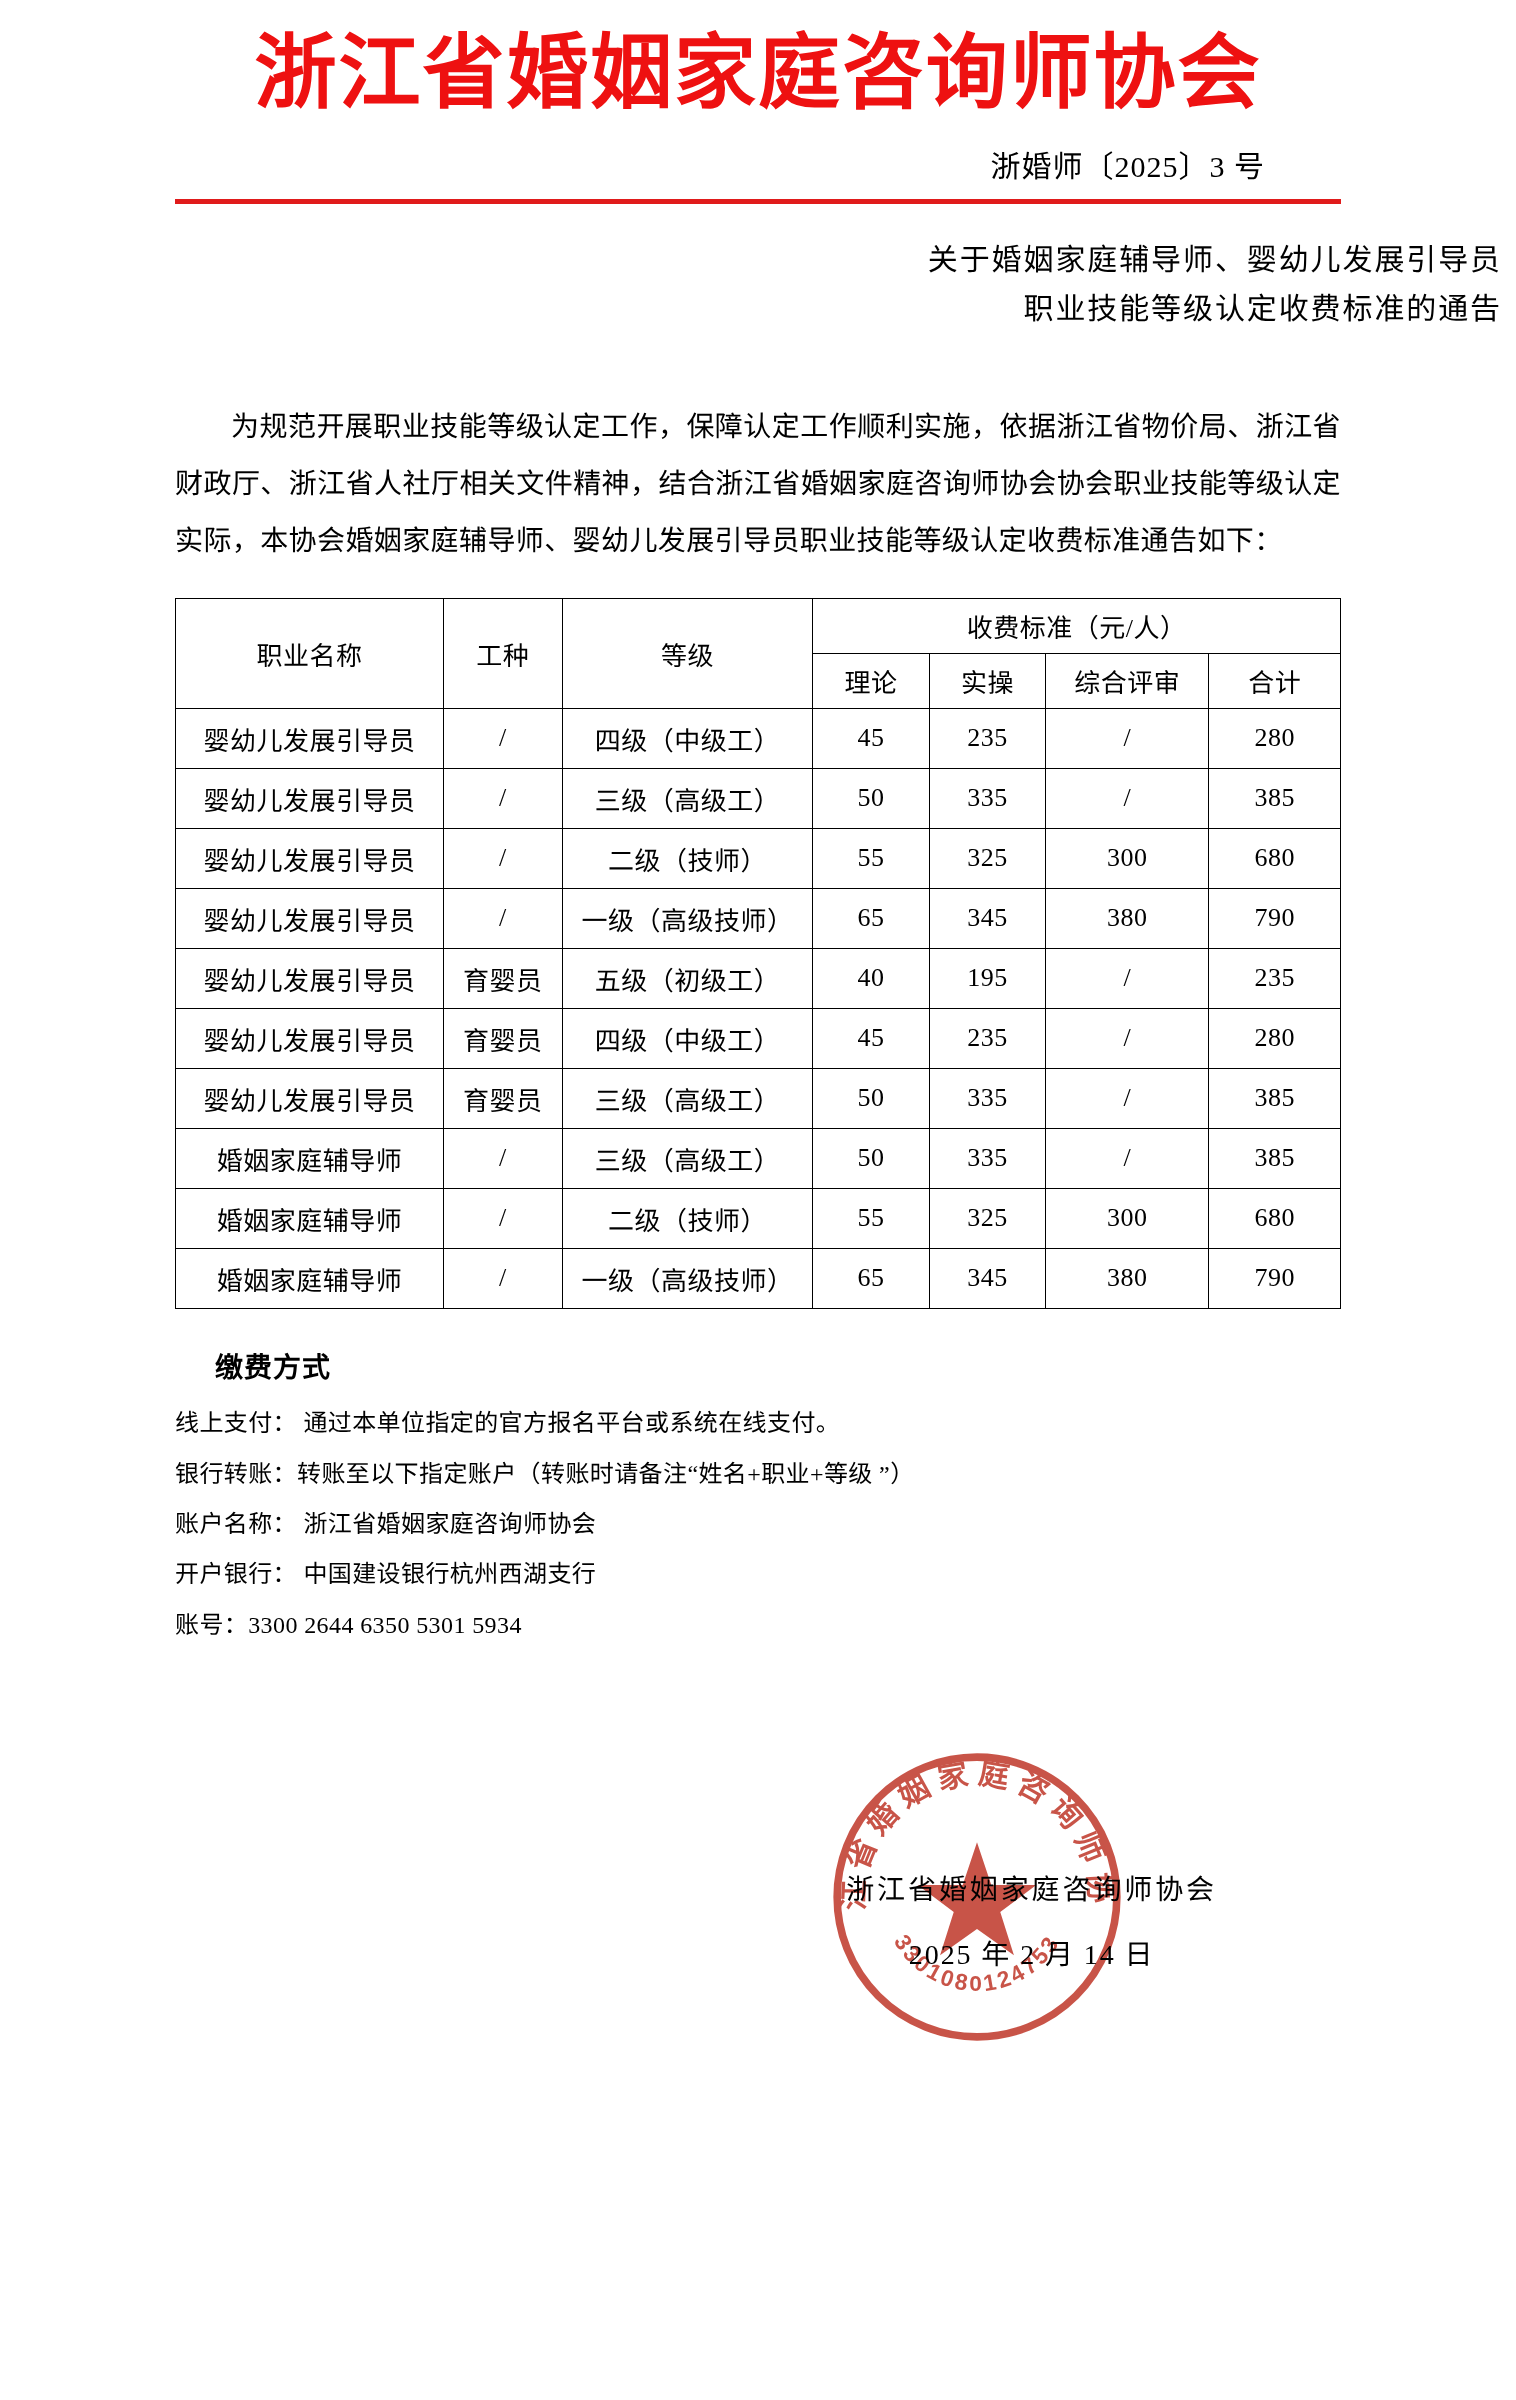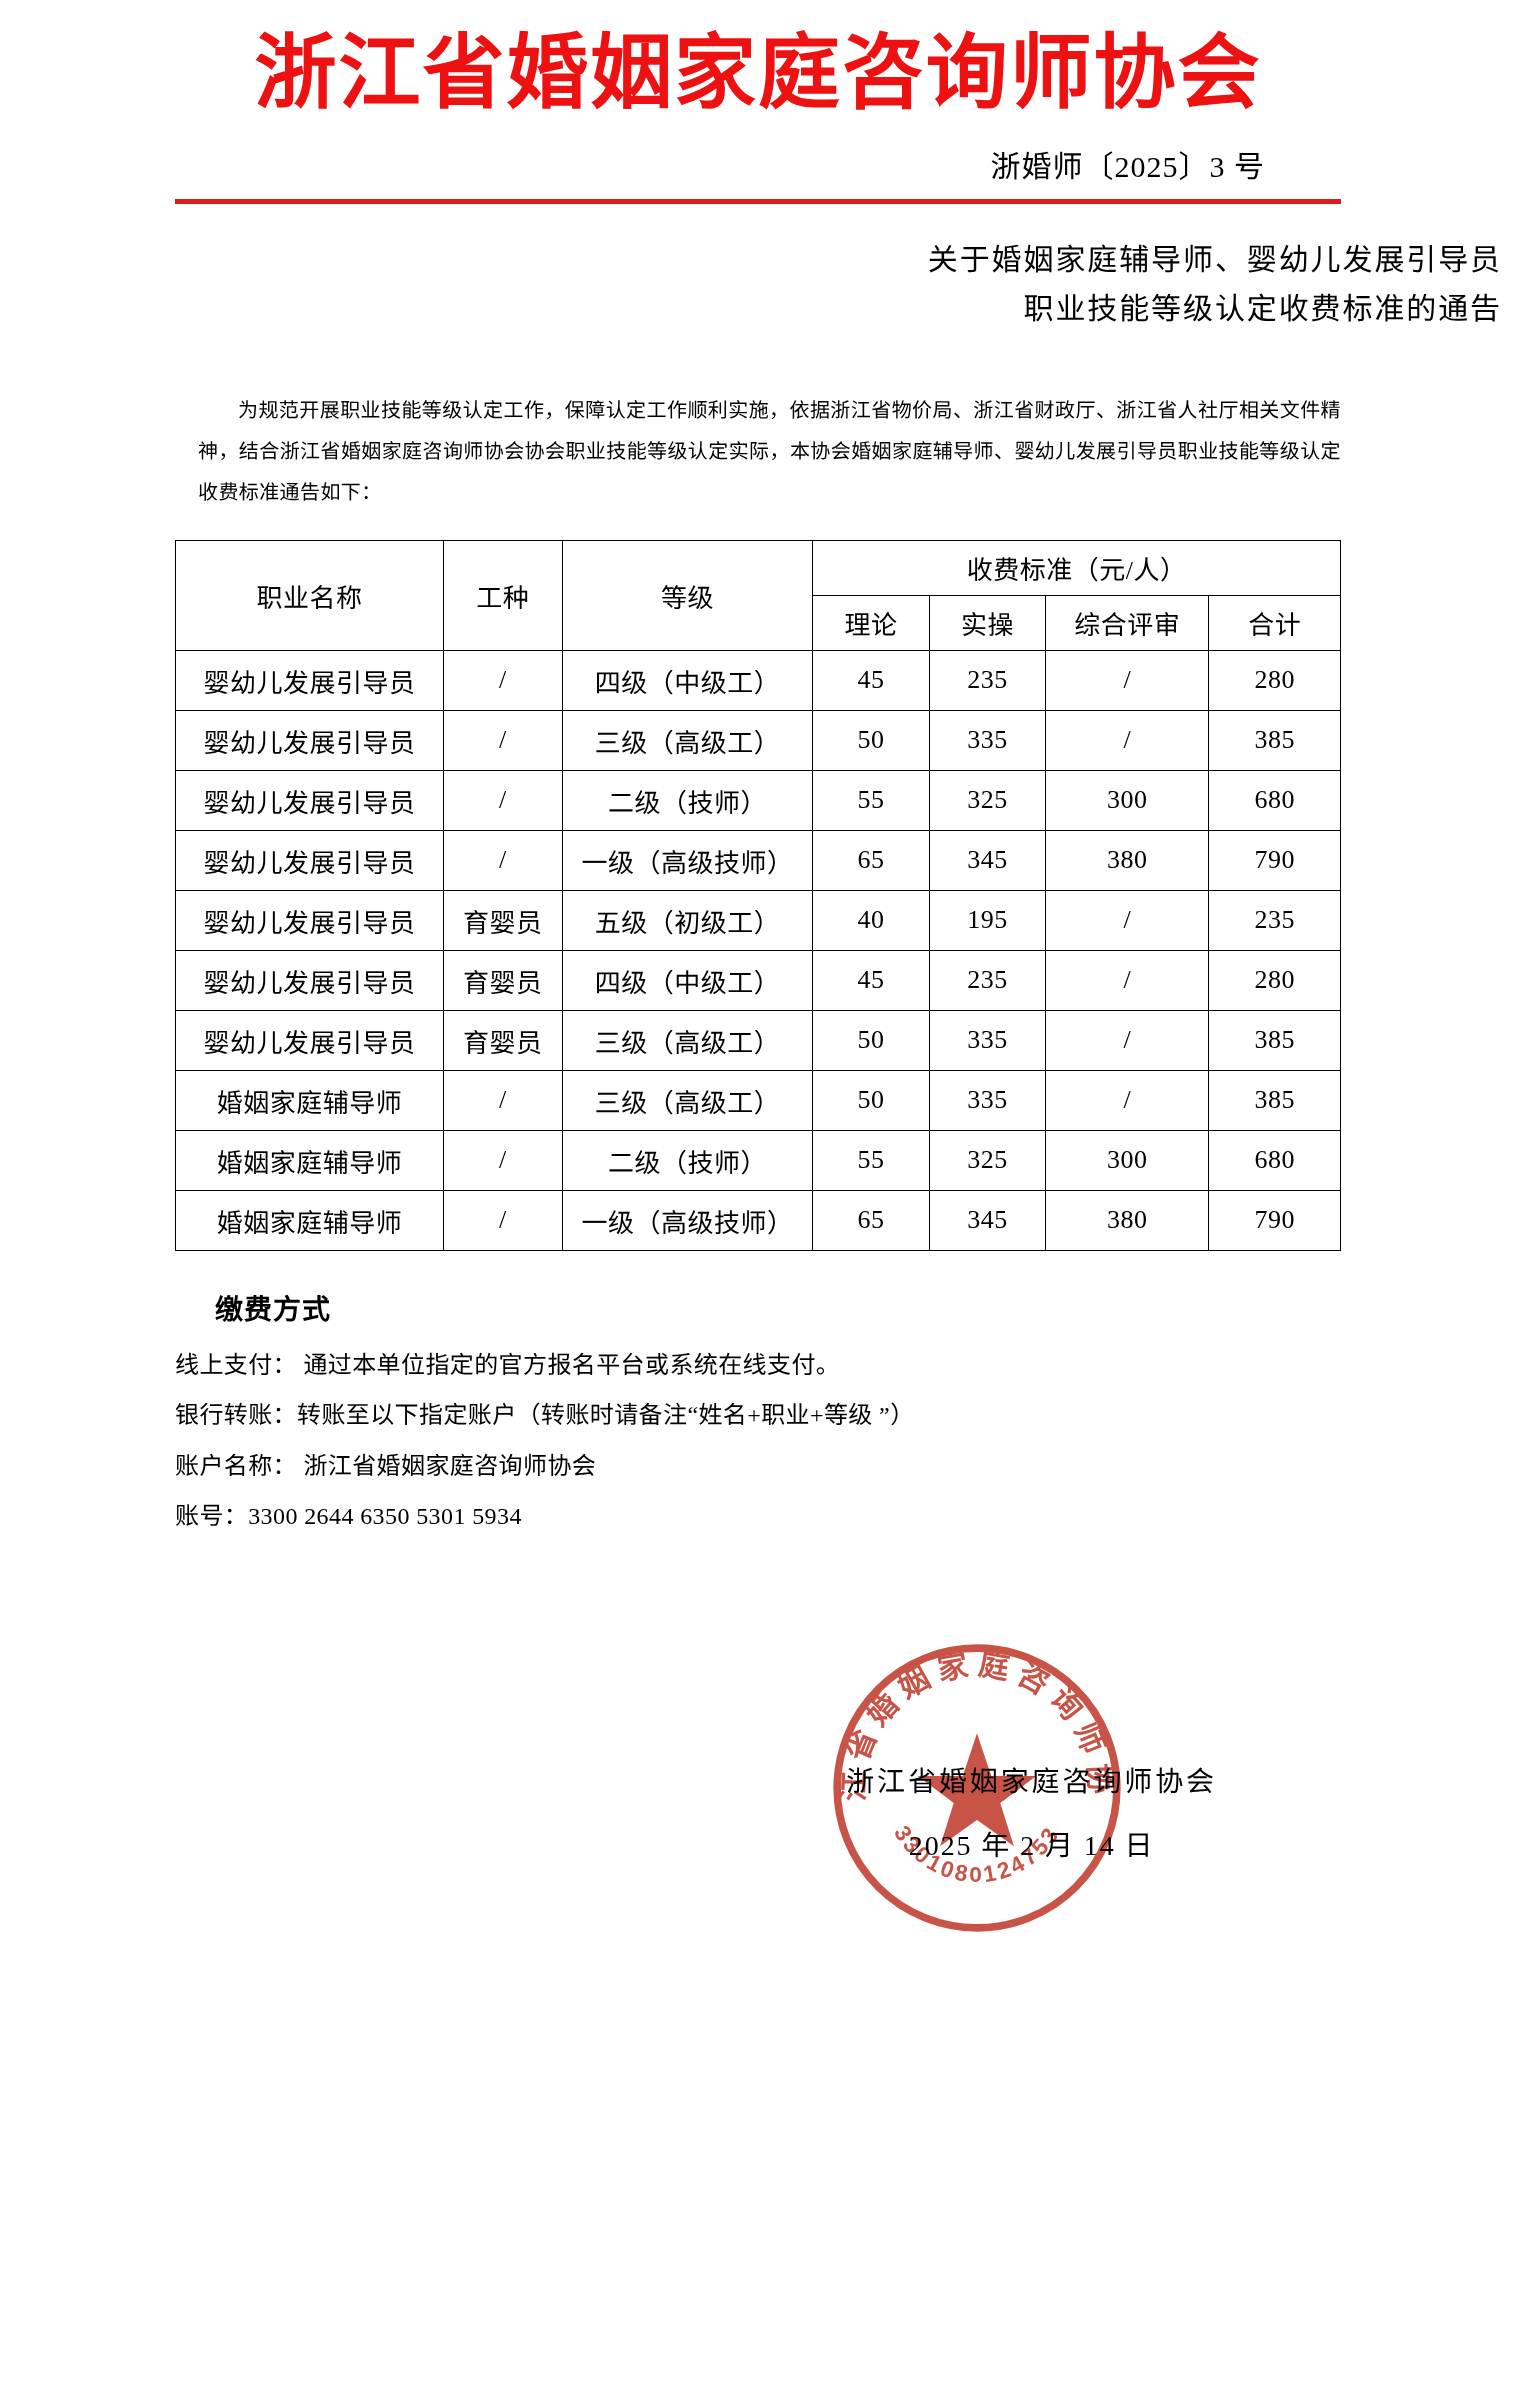--- a/index.html
+++ b/index.html
@@ -59,26 +59,25 @@
     line-height: 1.62;
     letter-spacing: 1.9px;
   }
   .doc-title .line { display: block; }
 
   
   .body-wrap {
     margin: 0 161px;
   }
   .para {
-    font-size: 20px;
+    font-size: 28px;
     line-height: 2.05;
     text-align: justify;
     text-justify: inter-ideograph;
     letter-spacing: 0.4px;
-    margin-left: 23px;
   }
   .para.indent { text-indent: 2em; }
   .gap-lg { height: 36px; }
   .gap-sm { height: 13.4px; }
 
   
   .fee-table-wrap { margin: 27px 0 0 0; }
   table.fee-table {
     width: 100%;
     border-collapse: collapse;
@@ -294,20 +293,21 @@
 
     <div class="gap-lg"></div>
 
     <div class="section-head">缴费方式</div>
 
     <div class="gap-sm"></div>
 
     <div class="pay-line">线上支付： 通过本单位指定的官方报名平台或系统在线支付。</div>
     <div class="pay-line">银行转账：转账至以下指定账户（转账时请备注“姓名+职业+等级 ”）</div>
     <div class="pay-line">账户名称： 浙江省婚姻家庭咨询师协会</div>
+    <div class="pay-line">开户银行： 中国建设银行杭州西湖支行</div>
     <div class="pay-line">账号：3300 2644 6350 5301 5934</div>
 
     <div class="gap-lg"></div>
 
 
     <div class="sign-block">
 
       <div class="seal">
         <svg viewBox="0 0 200 200" xmlns="http://www.w3.org/2000/svg" aria-hidden="true">
           <defs>

